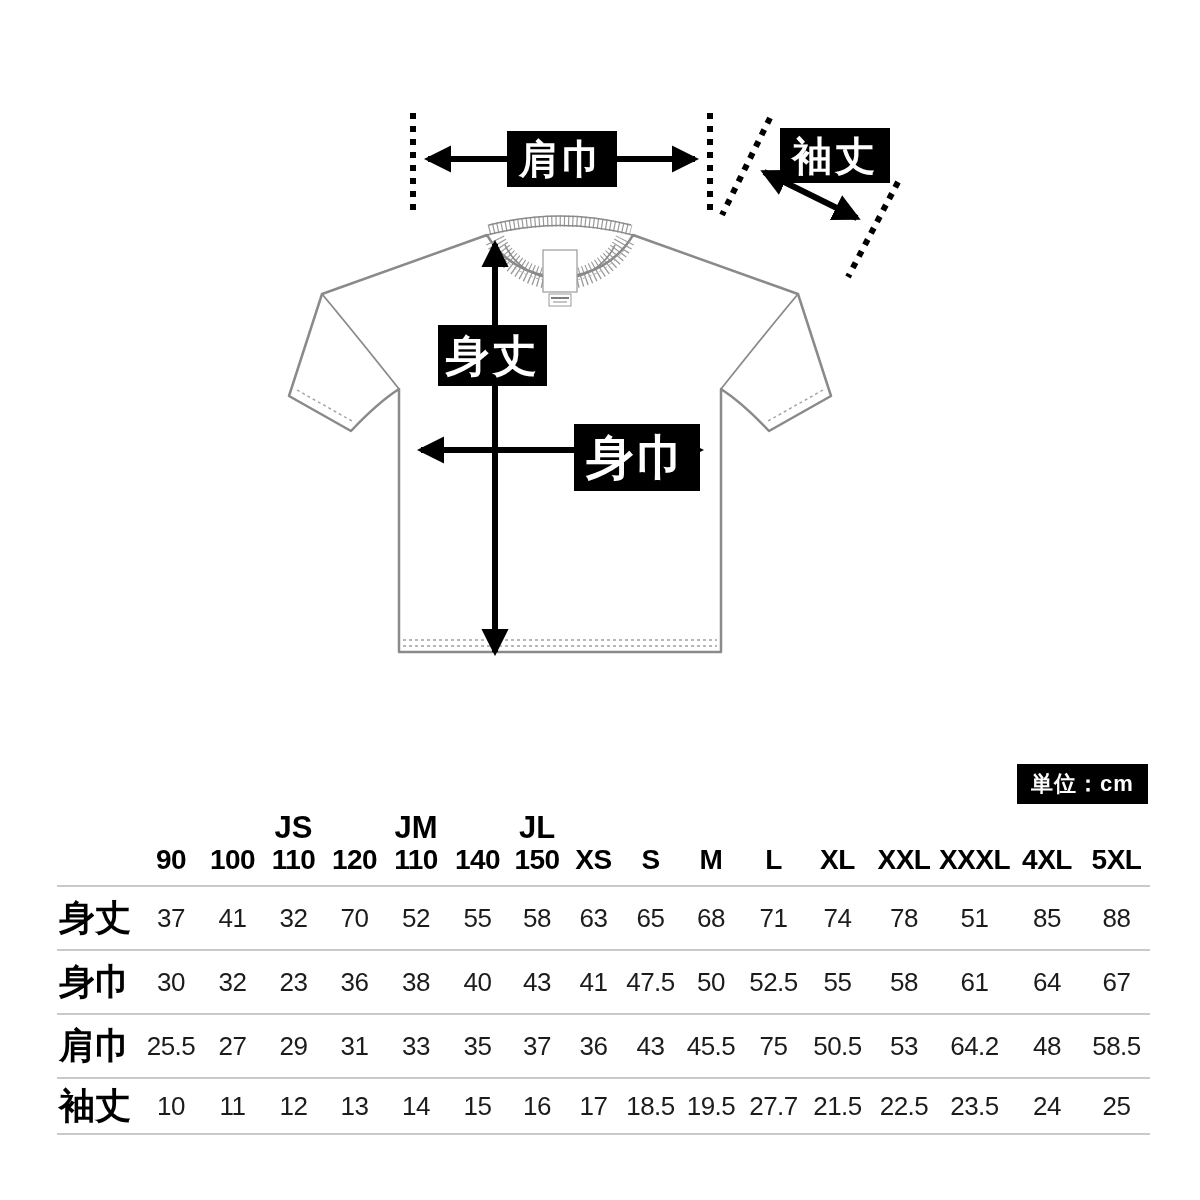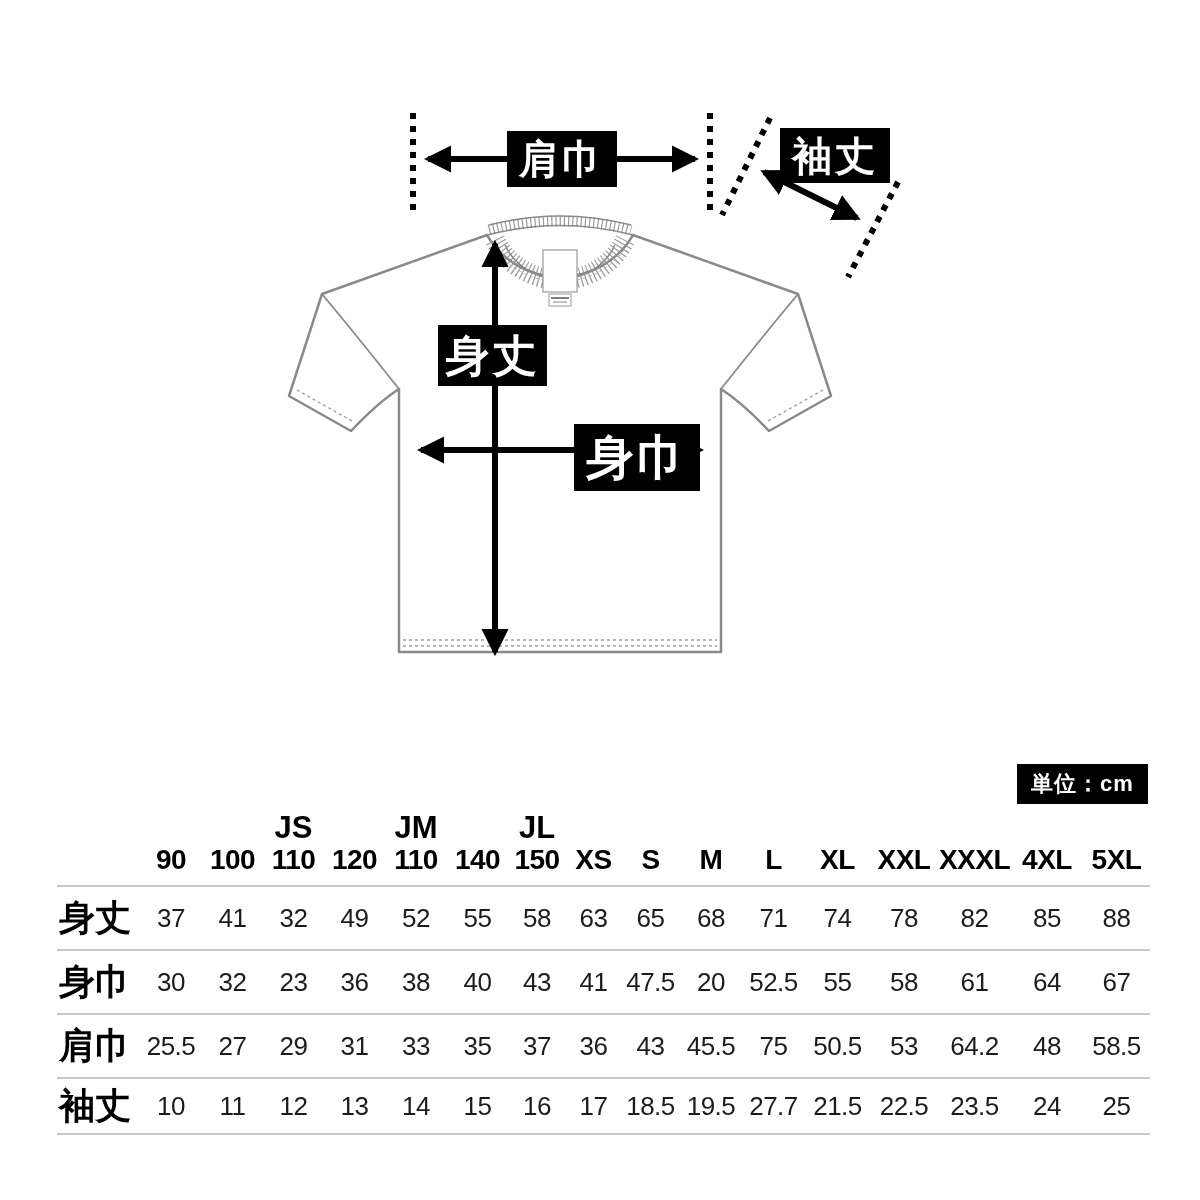--- a/index.html
+++ b/index.html
@@ -231,46 +231,46 @@
           </div>
         </th>
       </tr>
     </thead>
   <tbody>
       <tr class="row-h">
         <th>身丈</th>
         <td>37</td>
         <td>41</td>
         <td>32</td>
-        <td>49</td>
+        <td>70</td>
         <td>52</td>
         <td>55</td>
         <td>58</td>
         <td>63</td>
         <td>65</td>
         <td>68</td>
         <td>71</td>
         <td>74</td>
         <td>78</td>
-        <td>82</td>
+        <td>51</td>
         <td>85</td>
         <td>88</td>
       </tr>
       <tr class="row-h">
         <th>身巾</th>
         <td>30</td>
         <td>32</td>
         <td>23</td>
         <td>36</td>
         <td>38</td>
         <td>40</td>
         <td>43</td>
         <td>41</td>
         <td>47.5</td>
-        <td>20</td>
+        <td>50</td>
         <td>52.5</td>
         <td>55</td>
         <td>58</td>
         <td>61</td>
         <td>64</td>
         <td>67</td>
       </tr>
       <tr class="row-h">
         <th>肩巾</th>
         <td>25.5</td>

